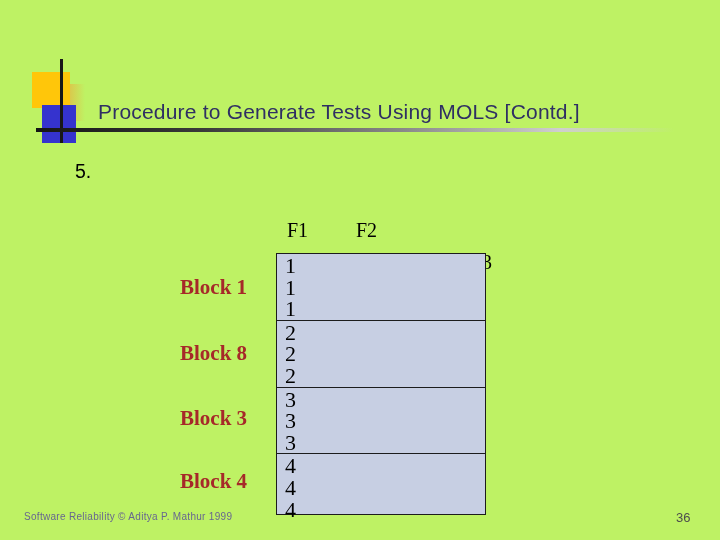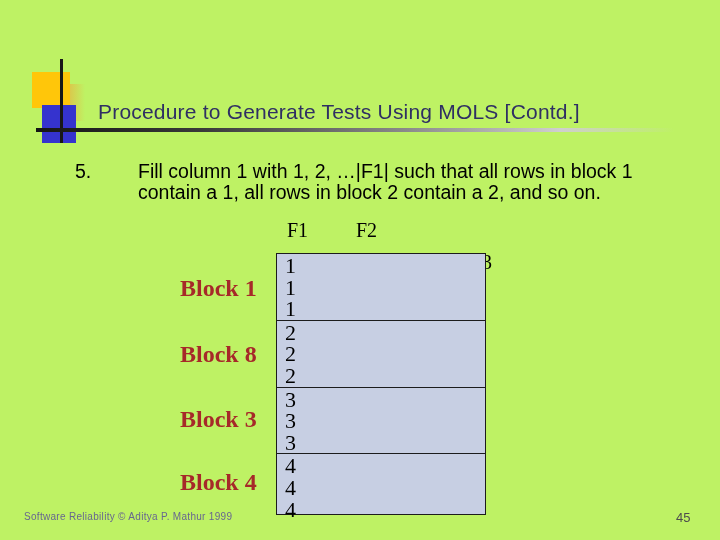--- a/index.html
+++ b/index.html
@@ -54,21 +54,21 @@
   .block-row{flex:1 1 0;padding:1px 0 0 8px;box-sizing:border-box;}
   .block-row + .block-row{border-top:1px solid #1c1c1c;}
   .cell-val{
     font-family:"Liberation Serif",serif;
     font-size:22px;line-height:21.6px;color:#000;
   }
   
   .block-label{
     position:absolute;left:180px;
     font-family:"Liberation Serif",serif;font-weight:700;
-    font-size:24px;color:#A62929;white-space:nowrap;
+    font-size:21px;color:#A62929;white-space:nowrap;
   }
   .block-label.b1{top:275px;}
   .block-label.b2{top:341px;}
   .block-label.b3{top:406px;}
   .block-label.b4{top:469px;}
   
   .footer{
     position:absolute;left:24px;top:511px;
     font-size:10px;color:#67678F;letter-spacing:.3px;white-space:nowrap;
   }
@@ -85,21 +85,20 @@
   <div class="sq-shadow"></div>
   <div class="sq-yellow"></div>
   <div class="sq-blue"></div>
   <div class="vline"></div>
   <div class="hrule"></div>
 
   <h1 class="title">Procedure to Generate Tests Using MOLS [Contd.]</h1>
 
   <div class="step">
     <span class="step-num">5.</span>
-    <span class="step-text">Fill column 1 with 1, 2, …|F1| such that all rows in block 1 contain a 1, all rows in block 2 contain a 2, and so on.</span>
   </div>
 
   <span class="col-head f1">F1</span>
   <span class="col-head f2">F2</span>
   <span class="col-head f3">F3</span>
 
   <span class="block-label b1">Block 1</span>
   <span class="block-label b2">Block 8</span>
   <span class="block-label b3">Block 3</span>
   <span class="block-label b4">Block 4</span>
@@ -121,15 +120,15 @@
       <div class="cell-val">3</div>
     </div>
     <div class="block-row">
       <div class="cell-val">4</div>
       <div class="cell-val">4</div>
       <div class="cell-val">4</div>
     </div>
   </div>
 
   <div class="footer">Software Reliability © Aditya P. Mathur 1999</div>
-  <div class="page-number">45</div>
+  <div class="page-number">36</div>
 
 </div>
 
 </body></html>

